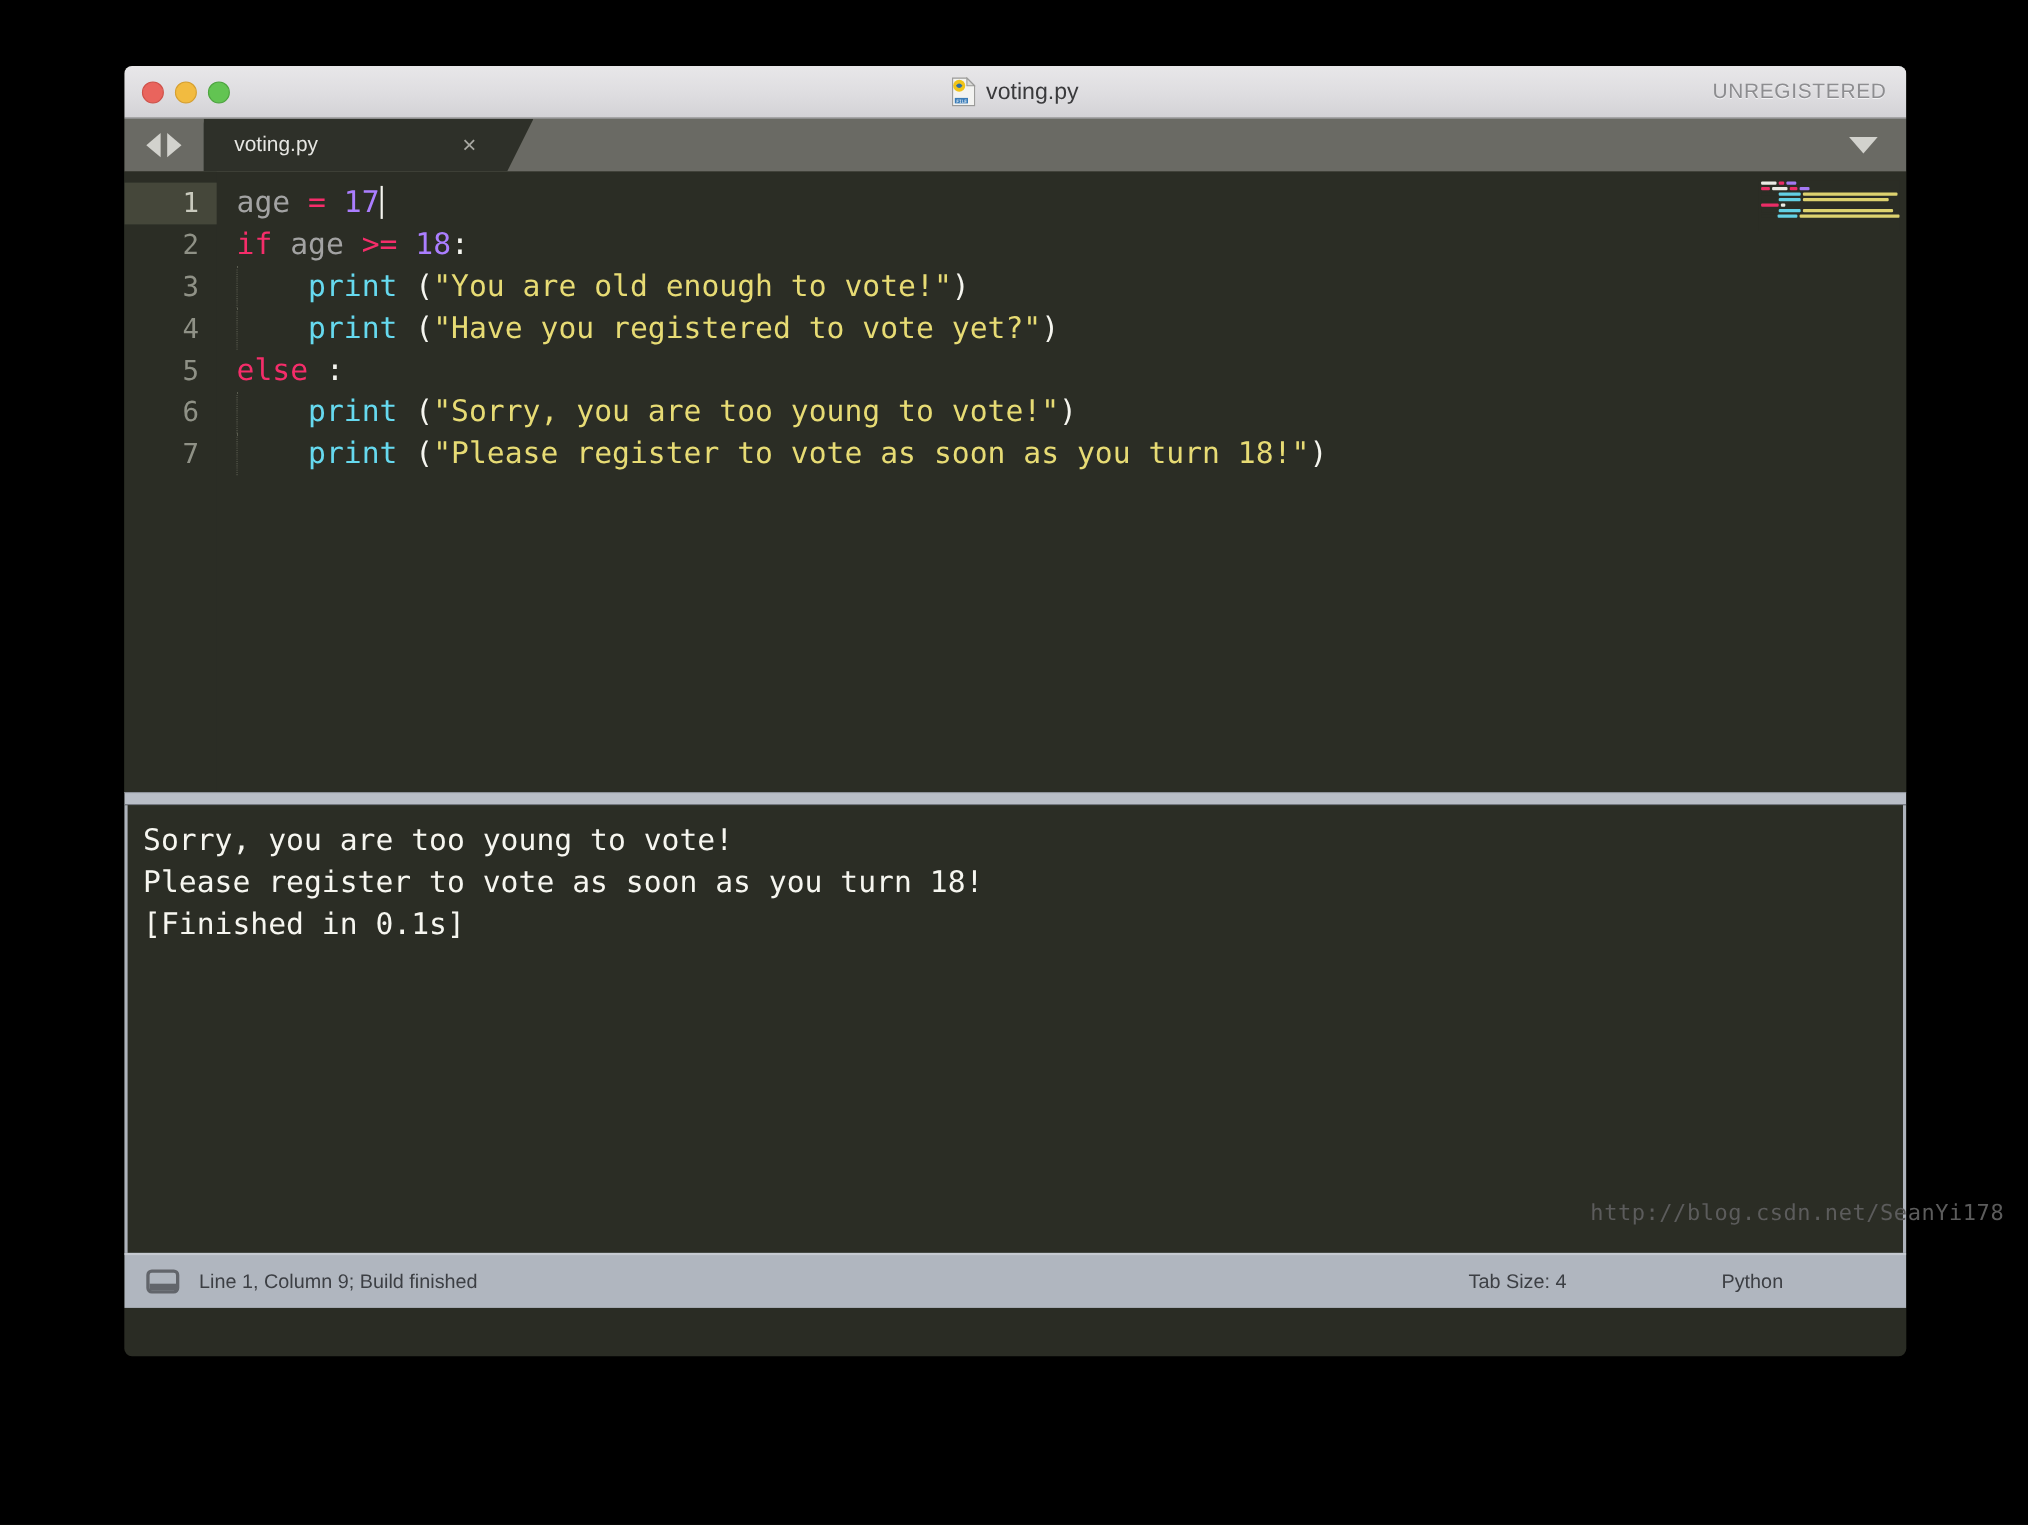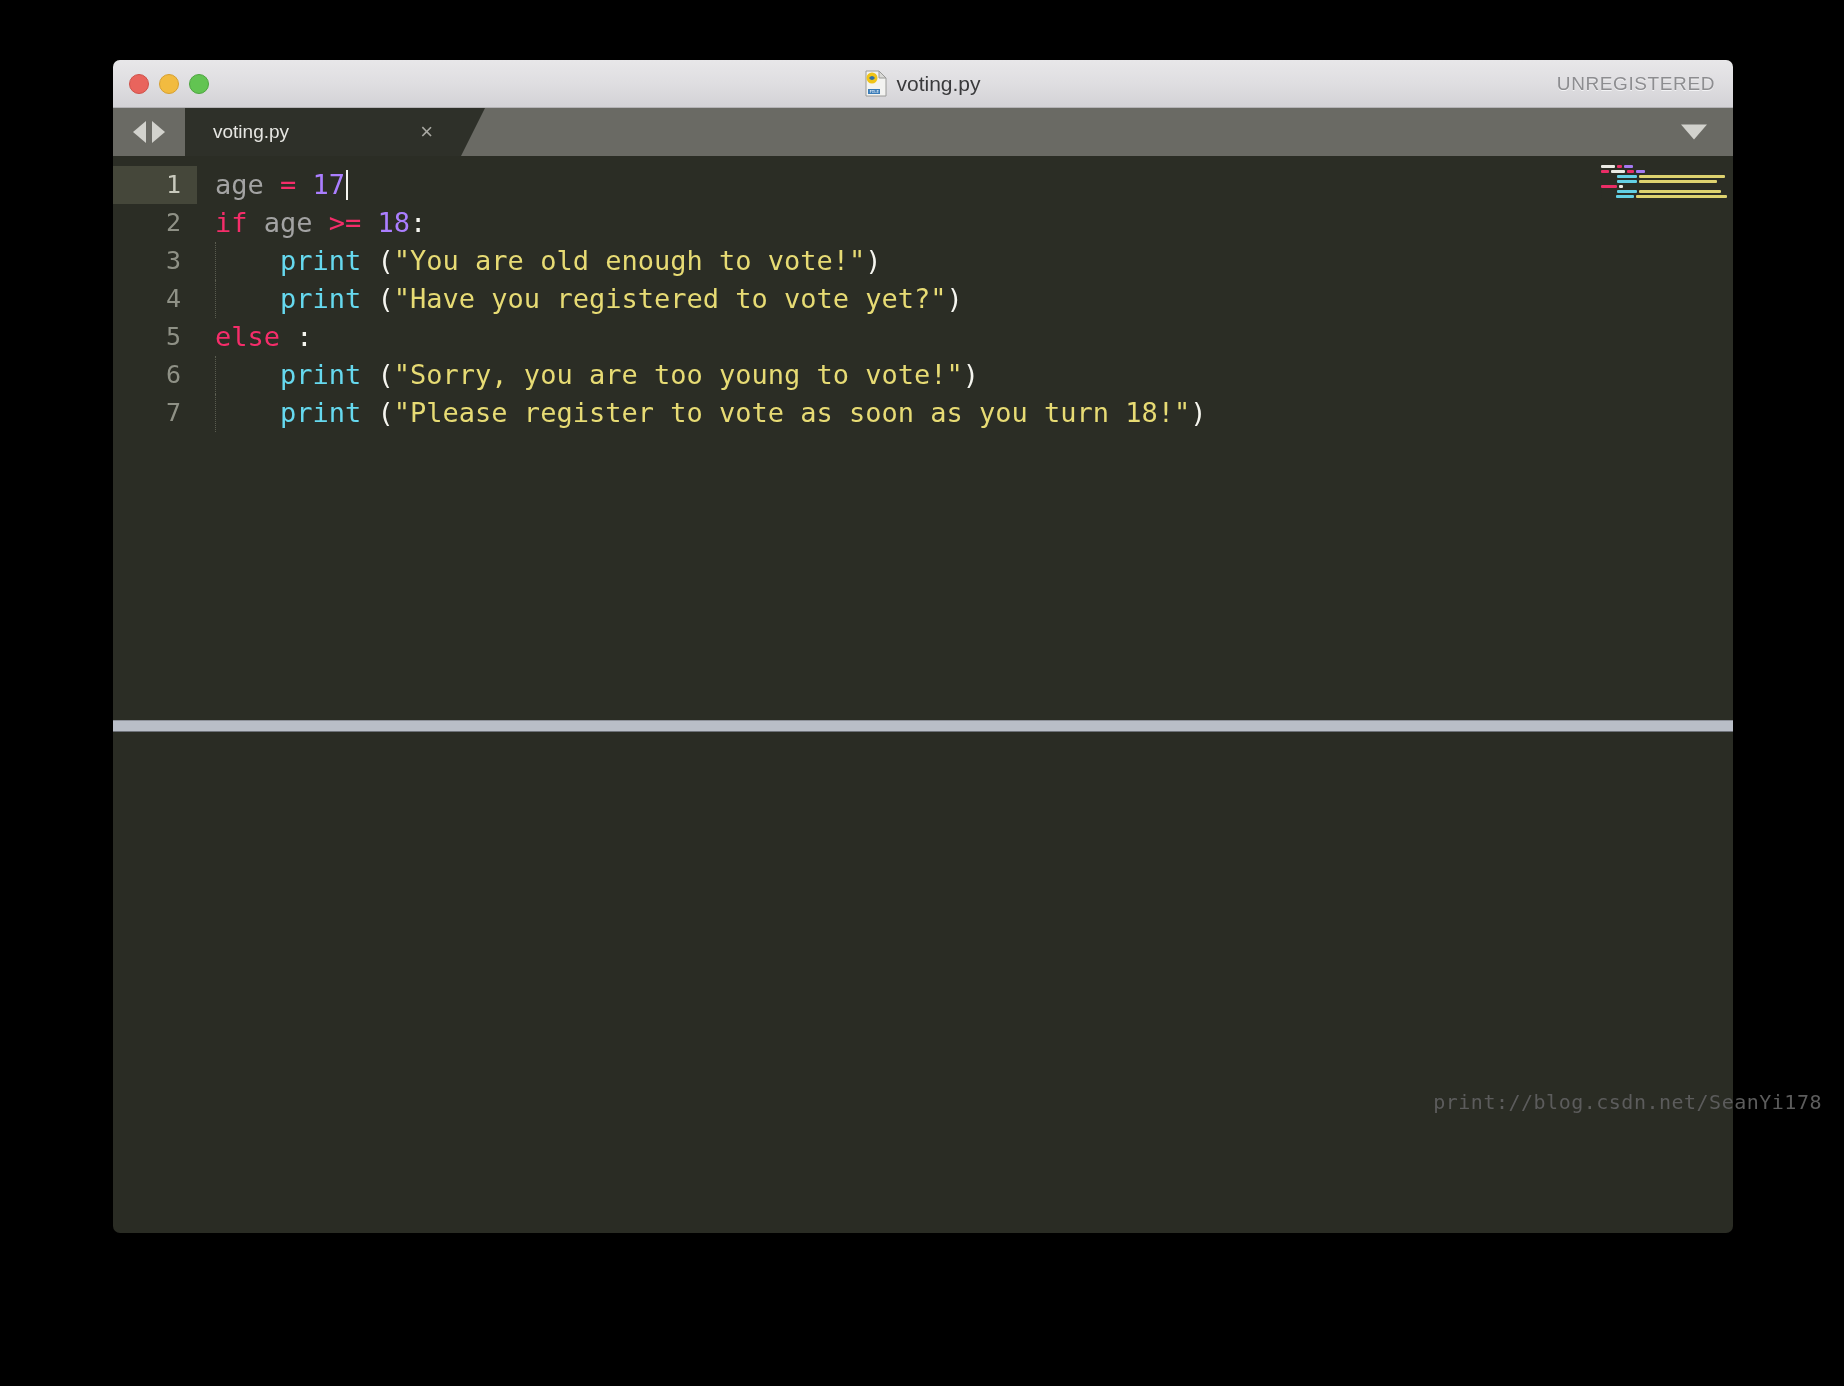--- a/index.html
+++ b/index.html
@@ -414,19 +414,30 @@
           <div class="mm-line">
             <span class="mm-seg" style="width: 14px; background: rgb(43, 45, 37);"></span>
             <span class="mm-seg" style="width: 20px; background: rgb(102, 217, 239);"></span>
             <span class="mm-seg" style="width: 100px; background: rgb(231, 219, 116);"></span>
           </div>
         </div>
     </div>
 
     <div class="divider"></div>
 
-
+    <div class="console" id="console-panel">
+        <div class="console-line">Sorry, you are too young to vote!</div>
+        <div class="console-line">Please register to vote as soon as you turn 18!</div>
+        <div class="console-line">[Finished in 0.1s]</div>
+      </div>
+
+    <div class="statusbar">
+      <span class="console-toggle"></span>
+      <span class="status-left">Line 1, Column 9; Build finished</span>
+      <span class="status-tabsize">Tab Size: 4</span>
+      <span class="status-lang">Python</span>
+    </div>
 
   </div>
 
-  <div class="watermark">print://blog.csdn.net/SeanYi178</div>
+  <div class="watermark">http://blog.csdn.net/SeanYi178</div>
 
 </div>
 
 </body></html>

